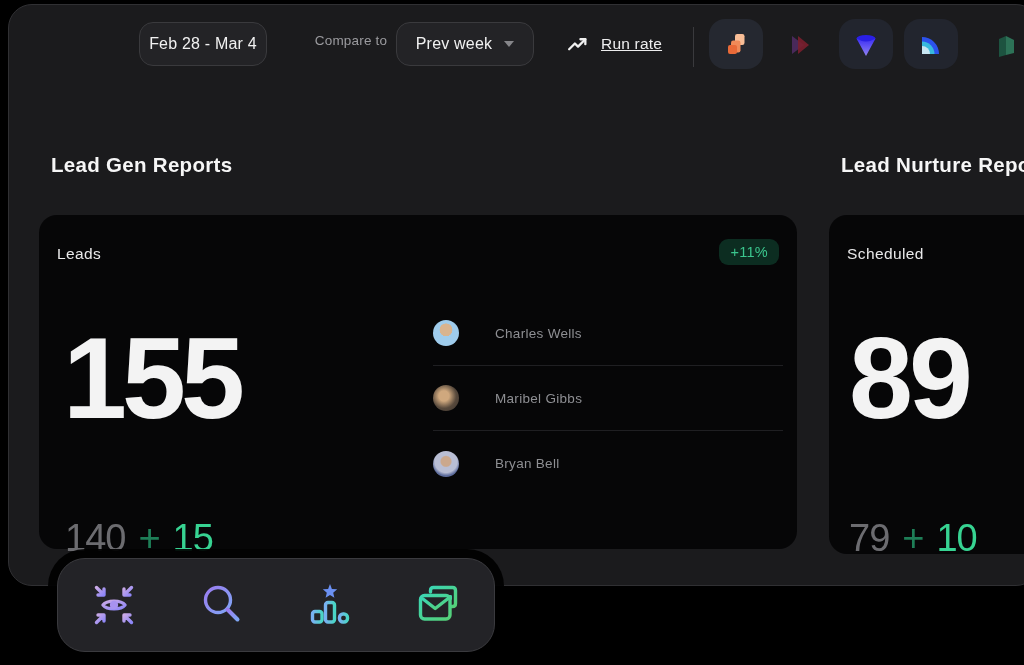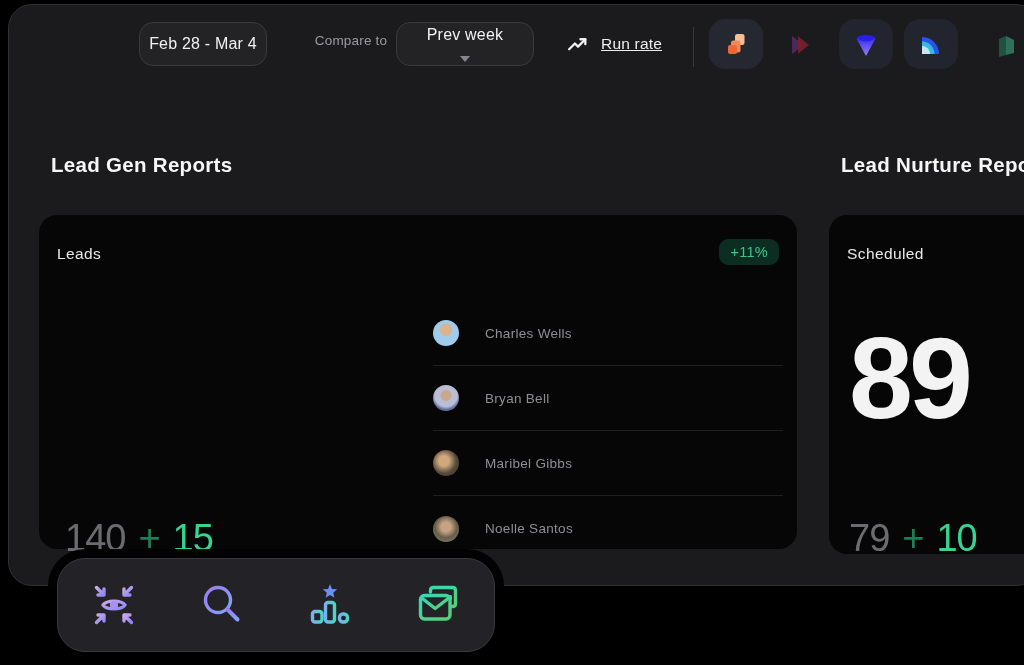--- a/index.html
+++ b/index.html
@@ -57,21 +57,21 @@
   }
   .delta-row {
     position:absolute; left:26px; top:262px; display:flex; align-items:baseline; gap:13px;
     font-size:38px; font-weight:500; letter-spacing:-1px;
   }
   .delta-row .prev { color:#6c6c70; }
   .delta-row .plus { color:#1e7e57; }
   .delta-row .delta { color:#37d392;margin-top:40px; }
   
   .people { position:absolute; left:394px; top:86px; width:350px; }
-  .person-row { height:65px; display:flex; align-items:center; gap:26px; border-bottom:1px solid #1f1f22; cursor:pointer; }
+  .person-row { height:65px; display:flex; align-items:center; gap:36px; border-bottom:1px solid #1f1f22; cursor:pointer; }
   .person-row:last-child { border-bottom:none; }
   .avatar { width:26px; height:26px; border-radius:50%; flex:0 0 auto; }
   .avatar.a0 { background:radial-gradient(circle at 50% 38%, #d9b48f 0 30%, #9fccec 32%); }
   .avatar.a1 { background:radial-gradient(circle at 42% 42%, #cfa87e 0 24%, #57493c 58%, #3b332c 100%); }
   .avatar.a2 { background:radial-gradient(circle at 50% 40%, #cba88d 0 24%, #b9bed4 30% 55%, #5e6d9d 70%); }
   .avatar.a3 { background:radial-gradient(circle at 50% 42%, #c9a184 0 24%, #665e49 55%, #8d876c 100%); }
   .person-name { color:#8e8f93; font-size:13.5px; letter-spacing:.3px; }
   
   .dock {
     position:absolute; left:57px; top:558px; width:438px; height:94px;
@@ -86,21 +86,21 @@
 
 <div class="panel">
 
 
   <div class="pill-btn" style="left:130px; width:128px;">
     <span>Feb 28 - Mar 4</span>
   </div>
 
   <div class="compare-label">Compare to</div>
 
-  <div class="pill-btn" style="left:387px; width:138px;flex-direction:column;">
+  <div class="pill-btn" style="left:387px; width:138px;">
     <span>Prev week</span>
     <span class="chev-down"></span>
   </div>
 
   <div class="run-rate">
     <svg width="23" height="23" viewBox="0 0 22 22" fill="none">
       <path d="M3 15.5 L8.5 10 L11.5 13 L18.5 6" stroke="#f0f0f0" stroke-width="2.2" stroke-linecap="round" stroke-linejoin="round"></path>
       <path d="M13.8 6 H18.5 V10.7" stroke="#f0f0f0" stroke-width="2.2" stroke-linecap="round" stroke-linejoin="round"></path>
     </svg>
     <span>Run rate</span>
@@ -150,42 +150,39 @@
       <polygon points="13,5 21,9 21,22 13,24" fill="#2f7a5c" opacity="0.92"></polygon>
     </svg>
   </div>
 
   <div class="section-title" style="left:42px; top:148px;">Lead Gen Reports</div>
   <div class="section-title" style="left:832px; top:148px;">Lead Nurture Reports</div>
 
   <div class="card" style="left:30px; top:210px; width:758px; height:334px;">
     <div class="card-label">Leads</div>
     <div class="badge">+11%</div>
+    <div class="big-number">155</div>
     <div class="delta-row">
       <span class="prev">140</span>
       <span class="plus">+</span>
       <span class="delta">15</span>
     </div>
 
     <div class="people">
       <div class="person-row">
         <span class="avatar a0"></span>
         <span class="person-name">Charles Wells</span>
       </div>
       <div class="person-row">
-        <span class="avatar a2"></span>
-        <span class="person-name">Bryan Bell</span>
-      </div>
-      <div class="person-row">
         <span class="avatar a1"></span>
         <span class="person-name">Maribel Gibbs</span>
       </div>
       <div class="person-row">
-        <span class="avatar a3"></span>
-        <span class="person-name">Noelle Santos</span>
+        <span class="avatar a2"></span>
+        <span class="person-name">Bryan Bell</span>
       </div>
     </div>
   </div>
 
   <div class="card" style="left:820px; top:210px; width:238px; height:339px;">
     <div class="card-label">Scheduled</div>
     <div class="big-number" style="left:20px; letter-spacing:-4px;">89</div>
     <div class="delta-row" style="left:20px;">
       <span class="prev">79</span>
       <span class="plus">+</span>

